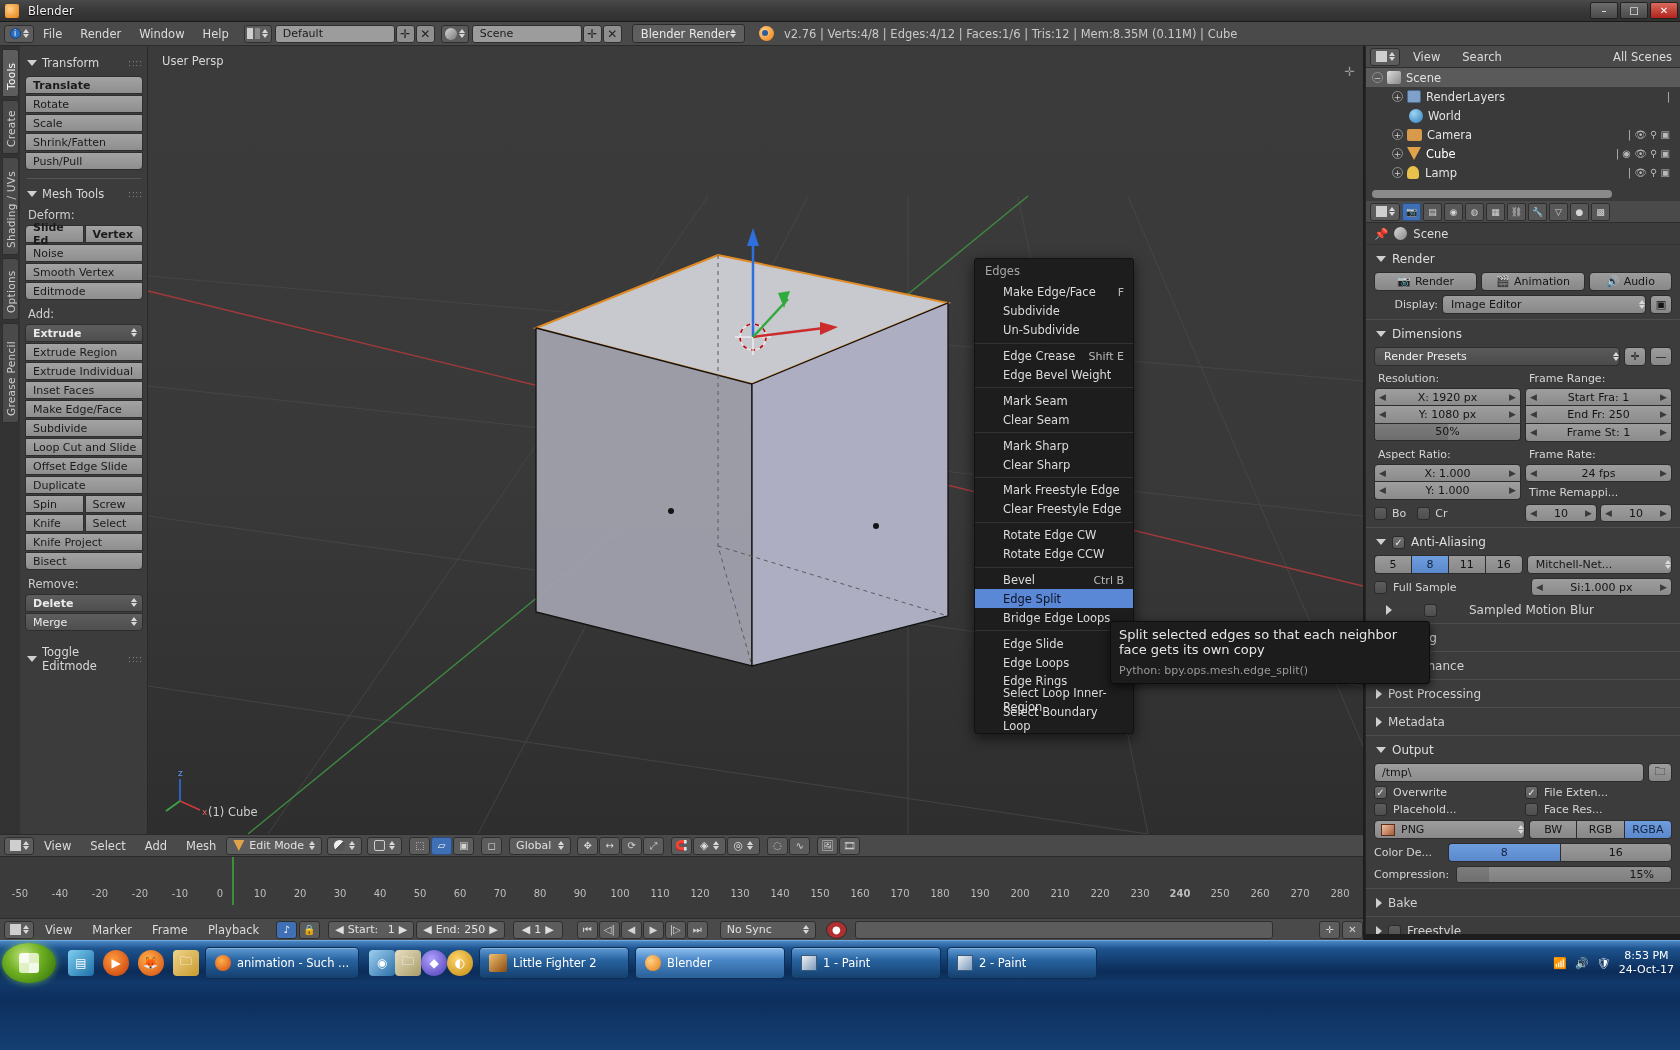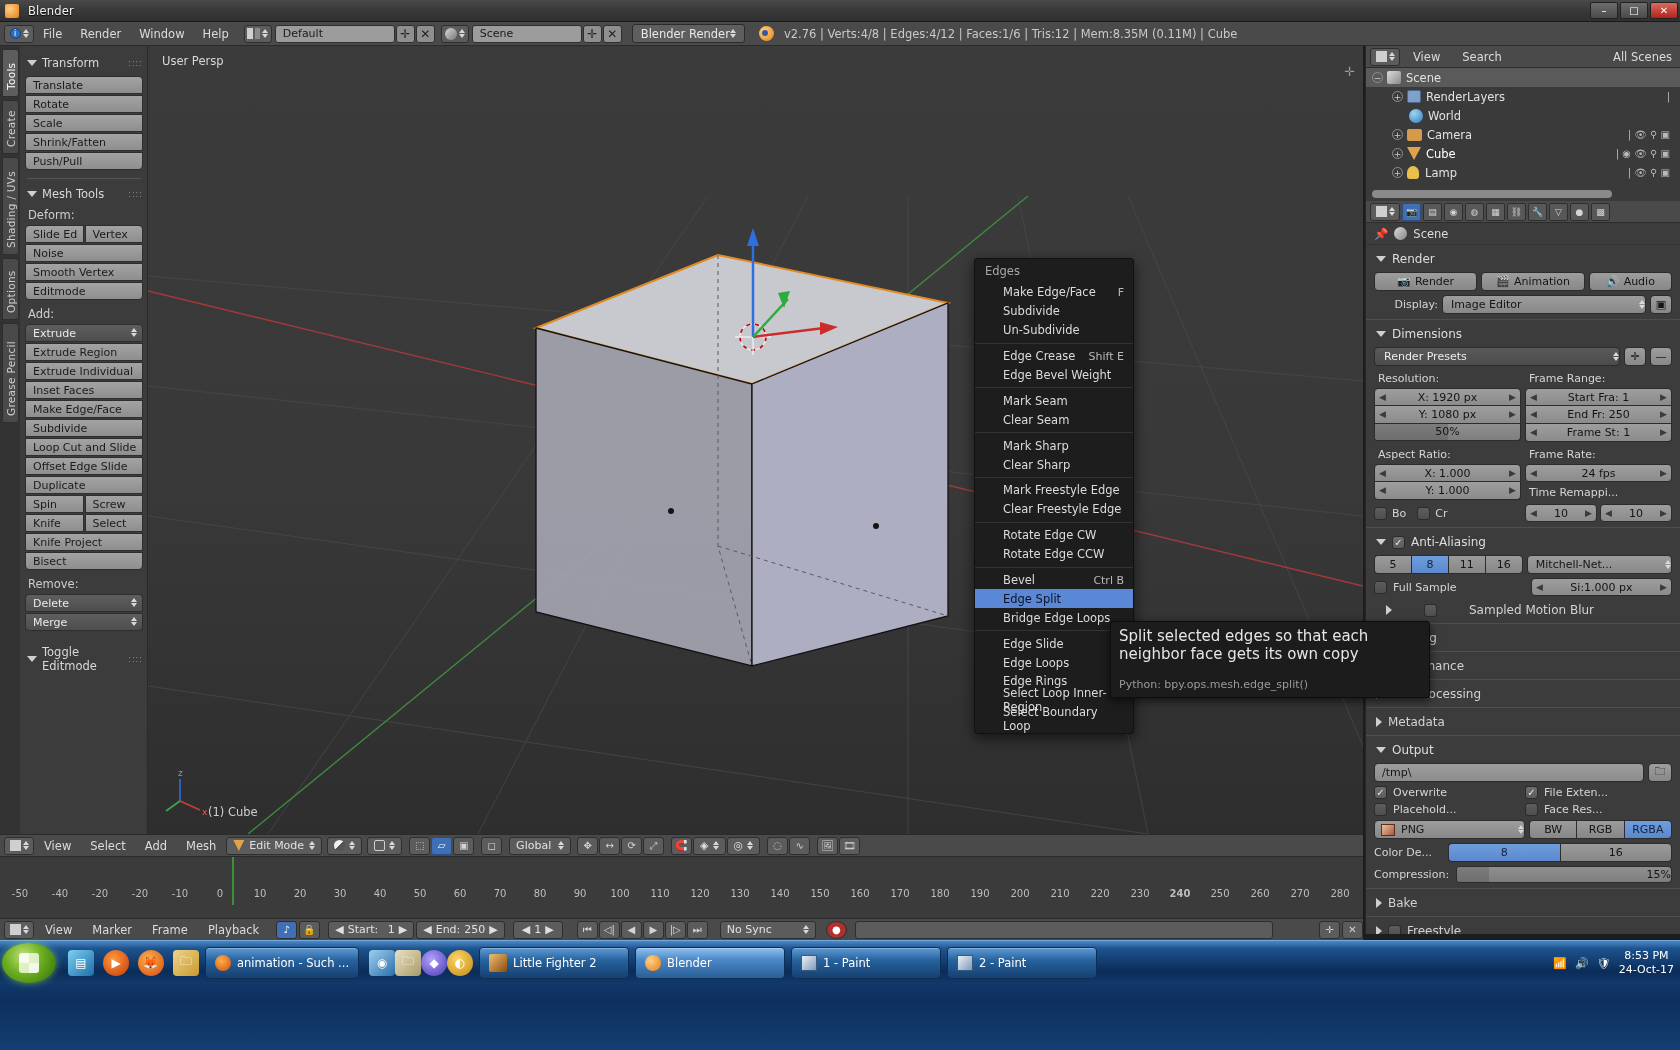--- a/index.html
+++ b/index.html
@@ -62,21 +62,21 @@
     border-radius:3px 0 0 3px; color:#cdcdcd; font-size:10.5px; writing-mode:vertical-rl;
     text-orientation:mixed; transform:rotate(180deg); padding:6px 2px; letter-spacing:.3px; }
   .vtab.active { background:#5d5d5d; color:#fff; }
   .shelfbody { position:absolute; left:20px; top:0; width:128px; height:788px; overflow:hidden; padding:6px 5px 0 5px; }
   .panelhdr { display:flex; align-items:center; gap:5px; color:#d8d8d8; font-size:11.5px; margin:4px 0 6px 2px; }
   .tri { width:0;height:0;border-left:5px solid transparent;border-right:5px solid transparent;border-top:6px solid #cfcfcf; }
   .tri.r { border:none; border-top:5px solid transparent;border-bottom:5px solid transparent;border-left:6px solid #cfcfcf; }
   .grip { margin-left:auto; color:#8e8e8e; font-size:8px; letter-spacing:1px; }
   .btn { height:18px; background:linear-gradient(180deg,#a3a3a3,#8e8e8e); border:1px solid #2e2e2e;
     color:#1b1b1b; font-size:11px; display:flex; align-items:center; padding-left:7px; margin-bottom:1px; }
-  .btn.first { border-radius:4px 4px 0 0; }
+  .btn.first { border-radius:4px 4px 0 0;font-weight:bold; }
   .btn.last { border-radius:0 0 4px 4px; }
   .btnrow { display:flex; gap:1px; margin-bottom:1px; }
   .btnrow .btn { flex:1; margin-bottom:0; }
   .btn.dark { background:linear-gradient(180deg,#5e5e5e,#4e4e4e); color:#eaeaea; position:relative; }
   .seclabel { color:#cecece; font-size:11.5px; margin:7px 0 3px 3px; }
   .sep { height:1px; background:#555; margin:8px 2px; }
   .spin { position:absolute; right:5px; top:3px; }
 
   
   .outliner { position:absolute; left:1365px; top:46px; width:315px; height:155px; background:#3a3a3a;
@@ -159,21 +159,21 @@
   .mrow { height:18.9px; display:flex; align-items:center; padding:0 9px 0 28px; color:#dcdcdc; font-size:11.5px;
     justify-content:space-between; }
   .mrow.hl { background:#5a87d6; color:#0d1320; }
   .mrow .sc { color:#b9b9b9; font-size:11px; }
   .mrow.hl .sc { color:#16233a; }
   .msep { height:1px; background:#333; margin:3px 0; }
 
   
   .tooltip { position:absolute; left:1110px; top:621px; width:320px; background:#1c1c1c;
     border:1px solid #0d0d0d; border-radius:3px; padding:5px 8px 6px 8px; z-index:60; box-shadow:0 3px 10px rgba(0,0,0,.6); }
-  .tooltip .t1 { color:#e6e6e6; font-size:15px; margin-bottom:15px; }
+  .tooltip .t1 { color:#e6e6e6; font-size:13px; margin-bottom:7px; }
   .tooltip .t2 { color:#9a9a9a; font-size:11px; }
 
   
   .taskbar { position:absolute; left:0; top:940px; width:1680px; height:110px;
     background:linear-gradient(180deg,#2f6fb0 0%,#17497f 12%,#0d2f5e 55%,#143f72 100%); }
   .tbinner { position:absolute; left:0; top:0; width:1680px; height:44px;
     background:linear-gradient(180deg,#4b87c4 0%,#1d538e 18%,#0b2c59 70%,#123a6c 100%);
     border-top:1px solid #6ea8dd; display:flex; align-items:center; }
   .startorb { width:54px; height:40px; margin-left:2px; border-radius:50%;
     background:radial-gradient(circle at 40% 32%,#bfe27a 0%,#6fb022 42%,#2c6b06 100%);
@@ -850,21 +850,21 @@
         <div class="lbl" style="width:70px;">Color De...</div>
         <div class="segbar" style="flex:1;">
           <div class="seg on">8</div>
           <div class="seg">16</div>
         </div>
       </div>
       <div class="row">
         <div class="lbl" style="width:78px;">Compression:</div>
         <div class="pct" style="flex:1;">
           <div class="fill" style="width:15%;"></div>
-          <span style="text-align:right;padding-right:0;">15%</span>
+          <span style="text-align:right;padding-right:17px;">15%</span>
           </div>
       </div>
 
       <div class="grline"></div>
       <div class="pgrp closed">
         <span class="tri r"></span>
         <span>Bake</span>
       </div>
       <div class="grline"></div>
       <div class="pgrp closed">

